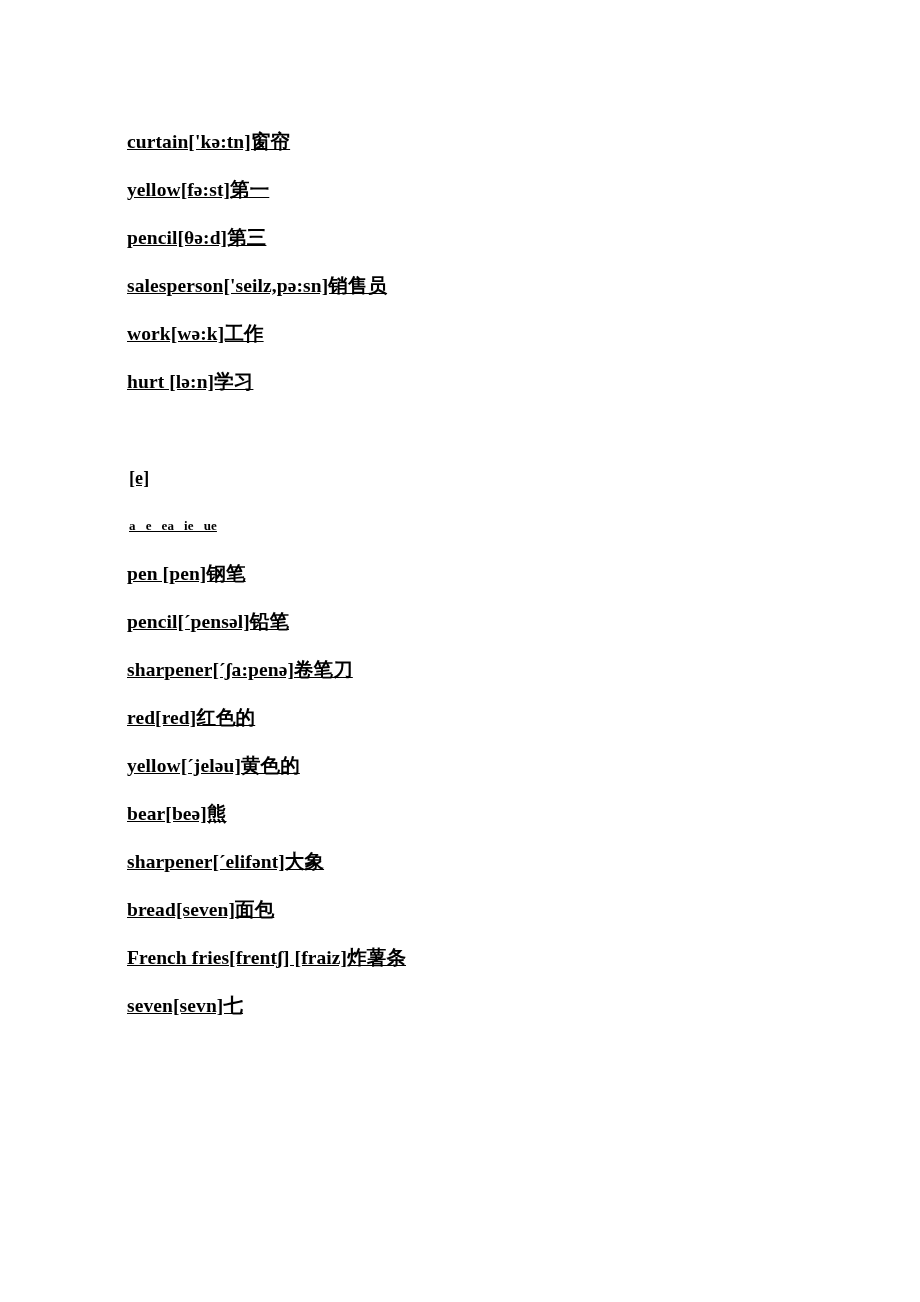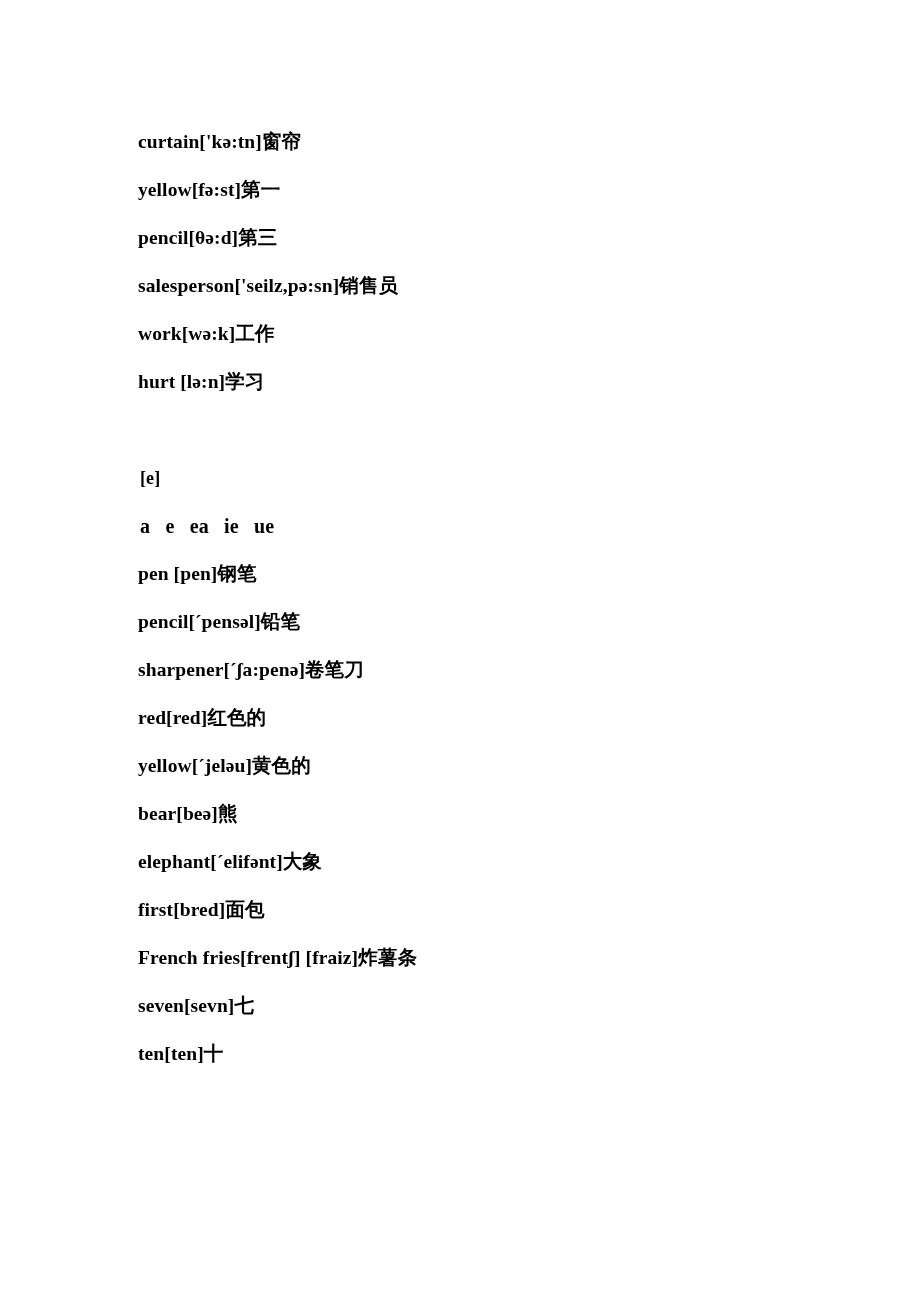--- a/index.html
+++ b/index.html
@@ -20,23 +20,24 @@
     width: 920px;
     height: 1302px;
     margin: 0 auto;
     background: #ffffff;
     overflow: hidden;
     box-sizing: border-box;
   }
 
   .doc-body {
     position: absolute;
-    left: 138px;
+    left: 127px;
     top: 118px;
     right: 70px;
+    text-decoration: underline;
   }
 
   
   .line {
     font-weight: bold;
     font-size: 19.5px;
     line-height: 48px;
     height: 48px;
     white-space: pre;
     letter-spacing: 0.1px;
@@ -44,21 +45,21 @@
   }
 
   
   .line.section-head {
     font-size: 18px;
     padding-left: 2px;
   }
 
   
   .line.pattern-row {
-    font-size: 20px;
+    font-size: 13px;
     padding-left: 2px;
   }
 
   
   .line.blank {
     height: 48px;
   }
 </style>
 </head>
 <body>
@@ -73,19 +74,18 @@
       <div class="line">hurt [lə:n]学习</div>
       <div class="line blank"></div>
       <div class="line section-head">[e]</div>
       <div class="line pattern-row">a   e   ea   ie   ue</div>
       <div class="line">pen [pen]钢笔</div>
       <div class="line">pencil[ˊpensəl]铅笔</div>
       <div class="line">sharpener[ˊʃa:penə]卷笔刀</div>
       <div class="line">red[red]红色的</div>
       <div class="line">yellow[ˊjeləu]黄色的</div>
       <div class="line">bear[beə]熊</div>
-      <div class="line">elephant[ˊelifənt]大象</div>
-      <div class="line">first[bred]面包</div>
+      <div class="line">sharpener[ˊelifənt]大象</div>
+      <div class="line">bread[seven]面包</div>
       <div class="line">French fries[frentʃ] [fraiz]炸薯条</div>
       <div class="line">seven[sevn]七</div>
-      <div class="line">ten[ten]十</div>
     </div>
 </div>
 
 </body></html>

